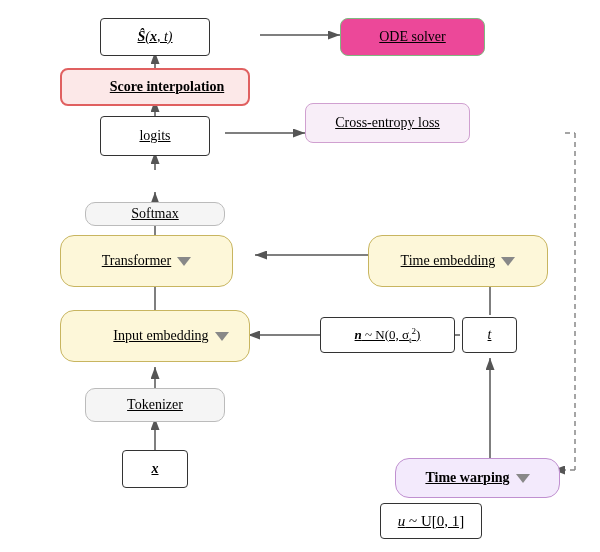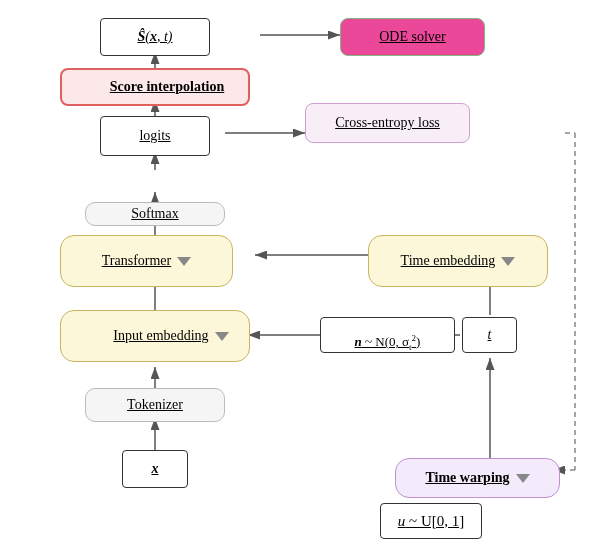--- a/index.html
+++ b/index.html
@@ -172,21 +172,21 @@
   <div class="box box-yellow" style="left:368px; top:235px; width:180px; height:52px;">
     <span>Time embedding</span>
     <span class="tri-down"></span>
   </div>
 
   <div class="box box-yellow" style="left:60px; top:310px; width:190px; height:52px;padding-left:32px;">
     <span>Input embedding</span>
     <span class="tri-down"></span>
   </div>
 
-  <div class="box box-plain" style="left:320px; top:317px; width:135px; height:36px; font-size:13px;align-items:flex-end;">
+  <div class="box box-plain" style="left:320px; top:317px; width:135px; height:36px; font-size:13px;">
     <span>
       <span class="math bold">n</span> ~ N(0, σ<sub>t</sub><sup>2</sup>)
     </span>
   </div>
 
   <div class="box box-plain" style="left:462px; top:317px; width:55px; height:36px;">
     <span class="math">t</span>
   </div>
 
   <div class="box box-rounded" style="left:85px; top:388px; width:140px; height:34px;">

